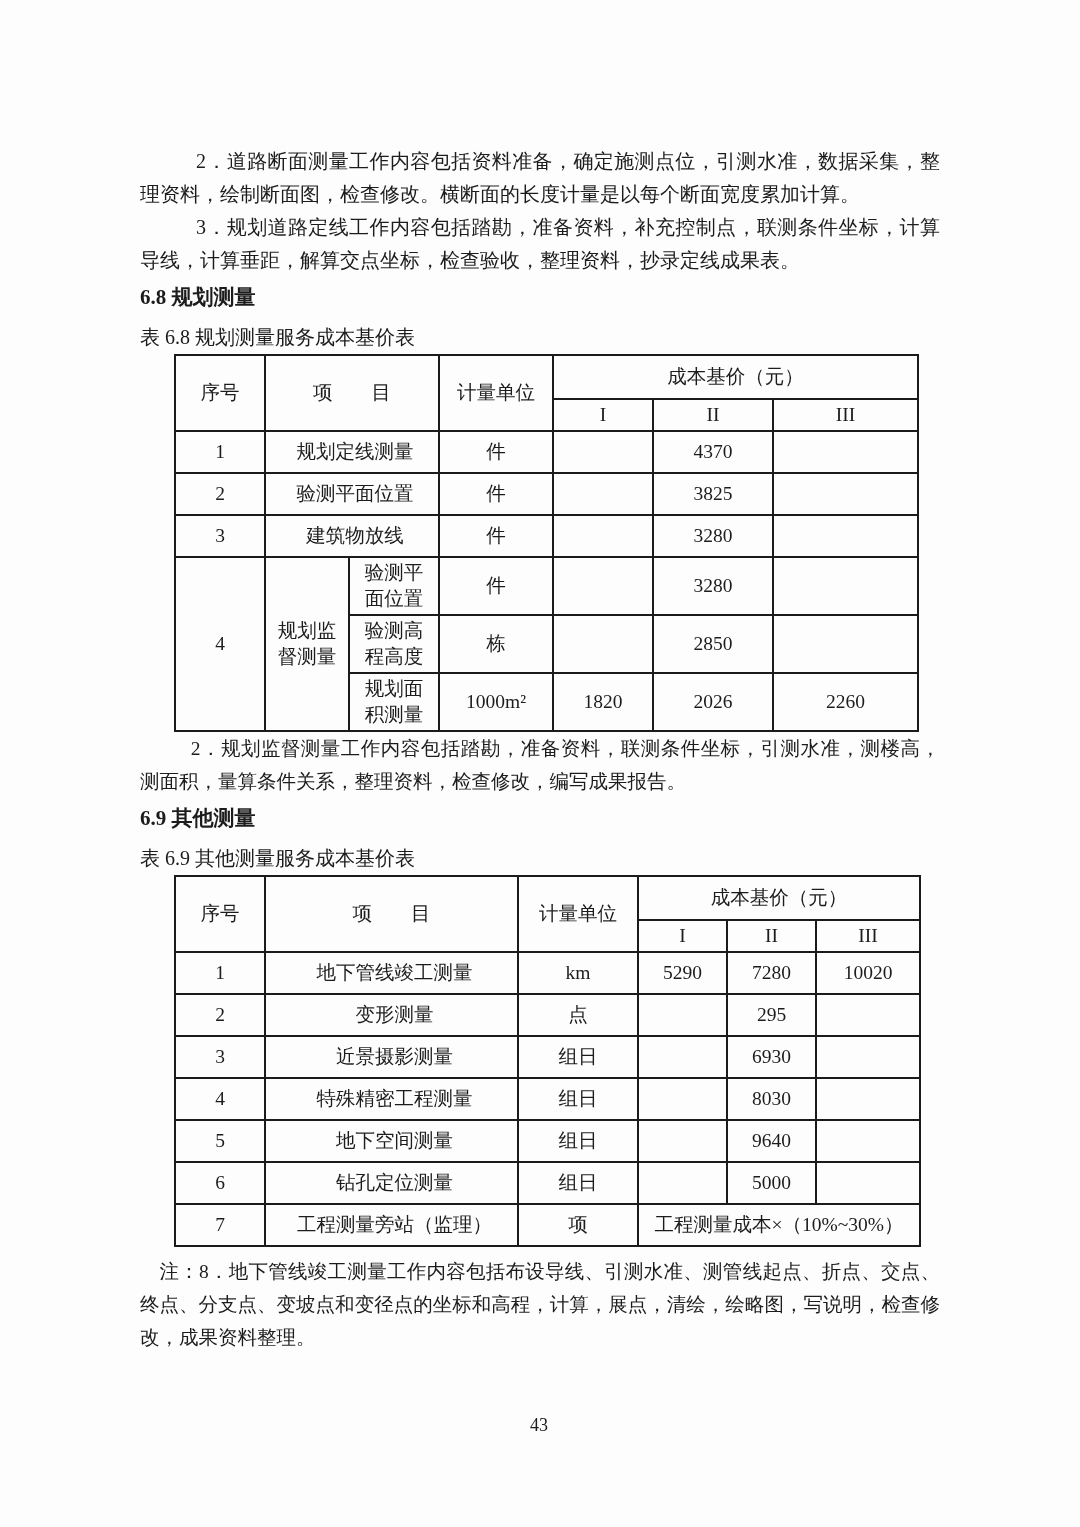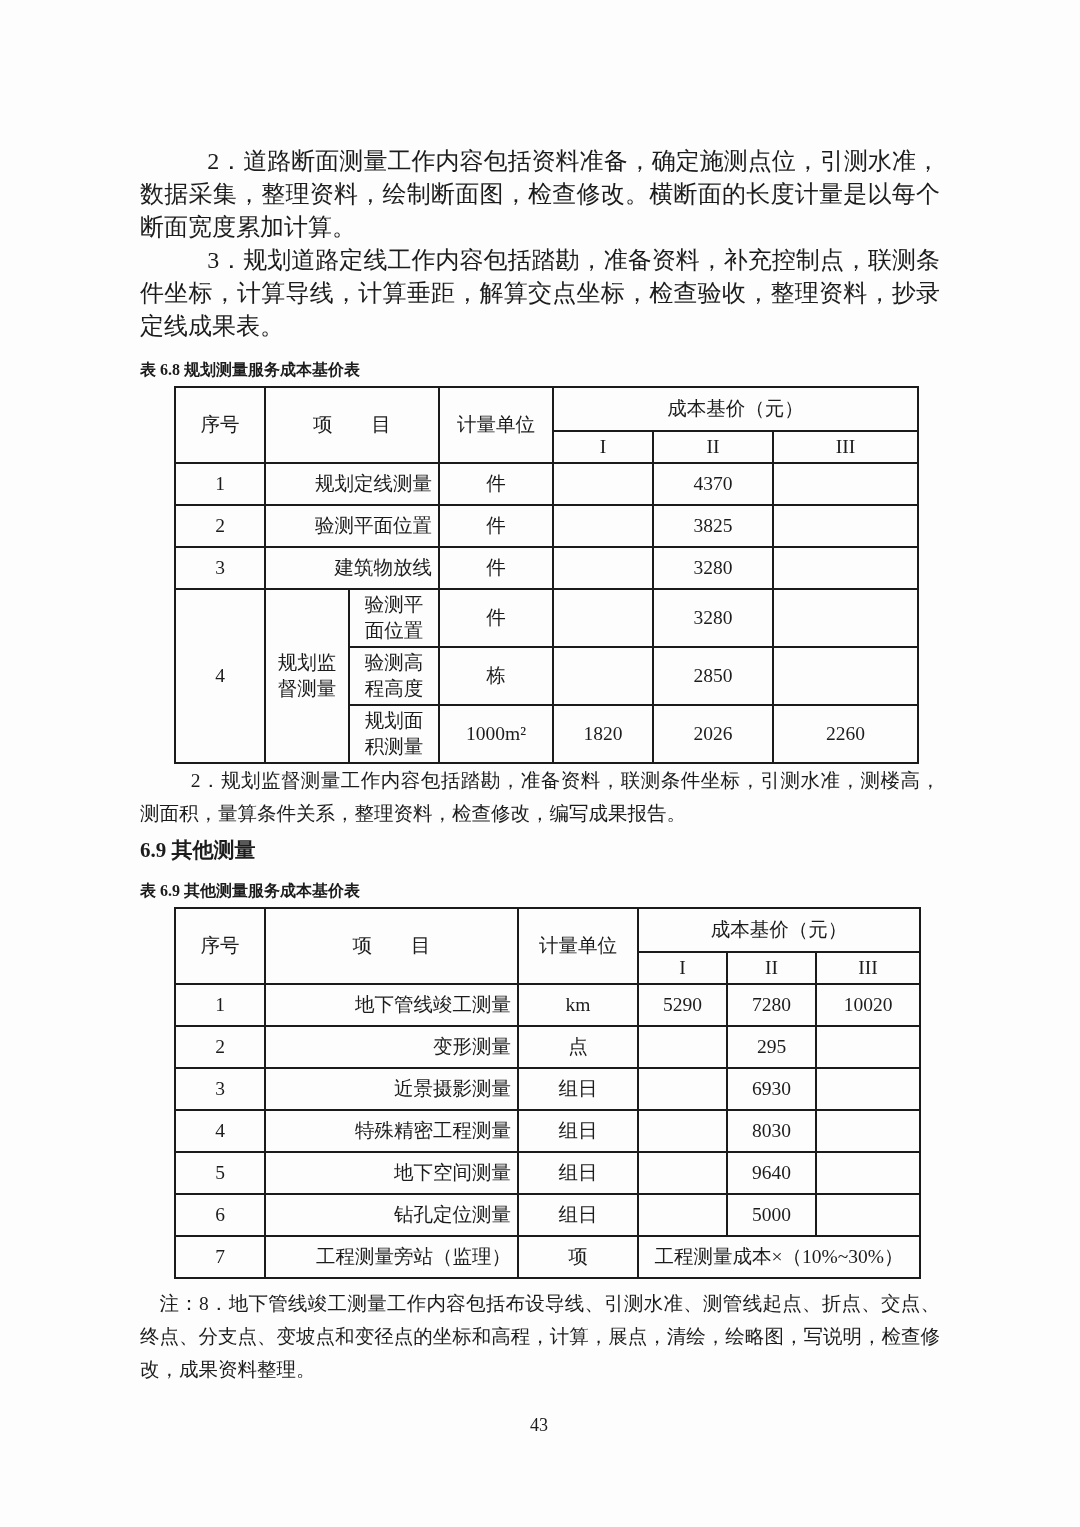--- a/index.html
+++ b/index.html
@@ -7,48 +7,48 @@
     position:relative;
     width:1080px; height:1527px;
     background:#fdfdfd;
     font-family:"Liberation Serif","DejaVu Serif",serif;
     color:#1c1c1c;
     overflow:hidden;
   }
   .content { padding:145px 140px 0 140px; }
 
   p.body-para {
-    margin:0; font-size:24px; line-height:33px;
+    margin:0; font-size:20px; line-height:33px;
     text-align:justify; text-indent:2.8em;
   }
 
   .section-heading {
     margin:6px 0 0 0; padding-top:0;
     font-size:21px; font-weight:bold; line-height:28px;
   }
   .table-caption {
     margin:14px 0 4px 0;
-    font-size:16px; font-weight:bold; line-height:25px;
+    font-size:20px; font-weight:normal; line-height:25px;
   }
 
   table.cost-table {
     border-collapse:collapse; table-layout:fixed;
     margin-top:4px;
     margin-left:34px;
   }
   table.t68 { width:743px; }
   table.t69 { width:745px; }
   .cost-table td, .cost-table th {
     border:2px solid #1b1b1b;
     font-size:19.5px; font-weight:normal;
     text-align:center; vertical-align:middle;
     padding:2px 6px; line-height:26px;
     overflow:hidden;
   }
-  .cost-table .item { text-align:right; padding-left:12px; }
+  .cost-table .item { text-align:center; padding-left:12px; }
   tr.hrow1 { height:44px; }
   tr.hrow2 { height:32px; }
   tr.brow  { height:42px; }
   tr.srow  { height:54px; }
   tr.srow2 { height:50px; }
 
   p.note-para {
     margin:0; font-size:19.5px; line-height:33px;
     text-align:justify;
   }
@@ -62,20 +62,21 @@
 </style>
 </head>
 <body>
 
 <div class="page">
   <div class="content">
 
     <p class="body-para">2．道路断面测量工作内容包括资料准备，确定施测点位，引测水准，数据采集，整理资料，绘制断面图，检查修改。横断面的长度计量是以每个断面宽度累加计算。</p>
     <p class="body-para">3．规划道路定线工作内容包括踏勘，准备资料，补充控制点，联测条件坐标，计算导线，计算垂距，解算交点坐标，检查验收，整理资料，抄录定线成果表。</p>
 
+    <h2 class="section-heading">6.8  规划测量</h2>
     <div class="table-caption">表 6.8   规划测量服务成本基价表</div>
 
     <table class="cost-table t68">
       <colgroup>
         <col style="width:90px">
           <col style="width:84px">
           <col style="width:90px">
         <col style="width:114px">
           <col style="width:100px">
           <col style="width:120px">

